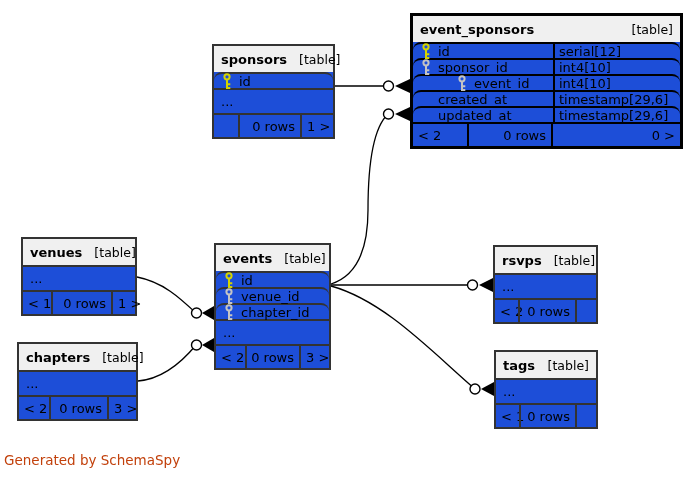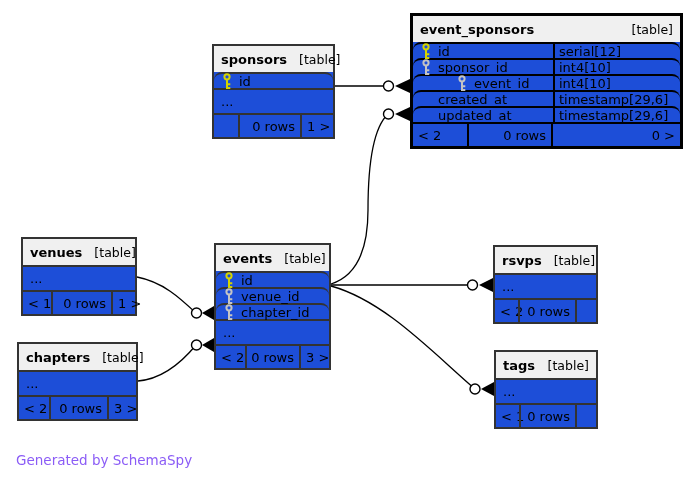--- a/index.html
+++ b/index.html
@@ -44,21 +44,21 @@
     display:flex; align-items:center; box-sizing:border-box; padding:0 5px;
     height:100%;
   }
   .ft-cell + .ft-cell { border-left:2px solid #333; }
   .highlight .ft-cell + .ft-cell { border-left-color:#000; }
   .ft-left   { justify-content:flex-start; }
   .ft-right  { justify-content:flex-end; }
   .ft-center { justify-content:center; }
   .ft-flex   { flex:1; }
   .generator-note {
-    position:absolute; left:16px; top:452px; font-size:13.5px; color:#8b5cf6;text-align:center;
+    position:absolute; left:4px; top:452px; font-size:13.5px; color:#c2410c;text-align:center;
   }
 </style>
 </head>
 <body>
 
 <div id="canvas">
   <svg id="connector-layer" xmlns="http://www.w3.org/2000/svg" viewBox="0 0 700 481">
       <g>
         <path d="M 335 86 L 388 86" fill="none" stroke="#000000" stroke-width="1.3"></path>
         <circle cx="388.5" cy="86" r="5" fill="#ffffff" stroke="#000000" stroke-width="1.4"></circle>

